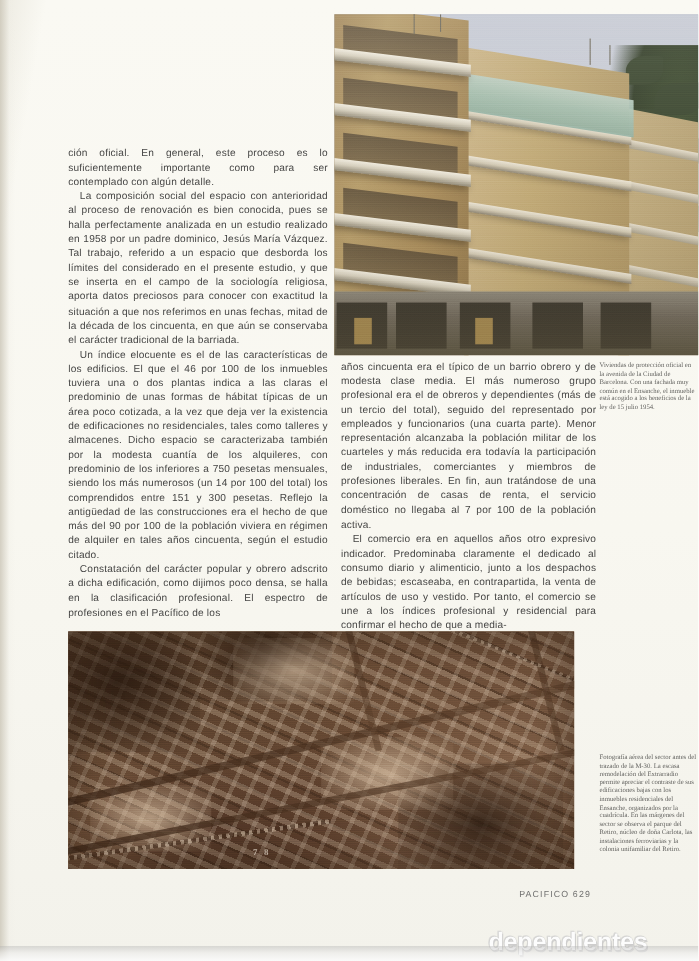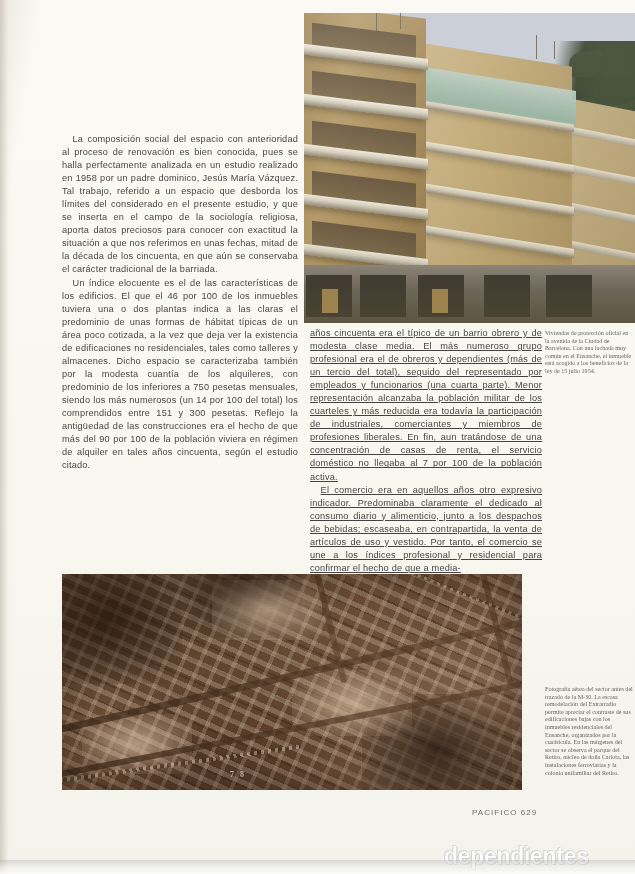--- a/index.html
+++ b/index.html
@@ -217,21 +217,21 @@
     font-size: 9.2px;
     line-height: 13.05px;
     text-align: justify;
     text-justify: inter-word;
     letter-spacing: 0.02em;
     opacity: .88;
   }
   .col p { margin: 0; }
   .col p.ind { text-indent: 1.15em; }
   #col-left  { left: 62px; top: 133px; width: 236px; }
-  #col-right { left: 310px; top: 327px; width: 232px; text-decoration: underline; }
+  #col-right { left: 310px; top: 327px; width: 232px; }
 
   .caption {
     position: absolute;
     left: 545px;
     width: 88px;
     font-family: "Liberation Serif", serif;
     font-size: 6.1px;
     line-height: 7.6px;
     color: #3a3a38;
     opacity: .8;
@@ -365,22 +365,24 @@
 
     <div class="rail" style="left:-10px; top:188px; width:250px; height:4px; transform:rotate(-8deg); opacity:.75;"></div>
     <div class="rail" style="left:330px; top:24px;  width:170px; height:3px; transform:rotate(22deg); opacity:.6;"></div>
 
     <div class="aerial-mark">7 8</div>
     <div class="aerial-grain"></div>
     <div class="aerial-vignette"></div>
   </div>
 
   <div id="col-left" class="col">
+    <p>ción oficial. En general, este proceso es lo suficientemente importante como para ser contemplado con algún detalle.</p>
     <p class="ind">La composición social del espacio con anterioridad al proceso de renovación es bien conocida, pues se halla perfectamente analizada en un estudio realizado en 1958 por un padre dominico, Jesús María Vázquez. Tal trabajo, referido a un espacio que desborda los límites del considerado en el presente estudio, y que se inserta en el campo de la sociología religiosa, aporta datos preciosos para conocer con exactitud la situación a que nos referimos en unas fechas, mitad de la década de los cincuenta, en que aún se conservaba el carácter tradicional de la barriada.</p>
     <p class="ind">Un índice elocuente es el de las características de los edificios. El que el 46 por 100 de los inmuebles tuviera una o dos plantas indica a las claras el predominio de unas formas de hábitat típicas de un área poco cotizada, a la vez que deja ver la existencia de edificaciones no residenciales, tales como talleres y almacenes. Dicho espacio se caracterizaba también por la modesta cuantía de los alquileres, con predominio de los inferiores a 750 pesetas mensuales, siendo los más numerosos (un 14 por 100 del total) los comprendidos entre 151 y 300 pesetas. Reflejo la antigüedad de las construcciones era el hecho de que más del 90 por 100 de la población viviera en régimen de alquiler en tales años cincuenta, según el estudio citado.</p>
+    <p class="ind">Constatación del carácter popular y obrero adscrito a dicha edificación, como dijimos poco densa, se halla en la clasificación profesional. El espectro de profesiones en el Pacífico de los</p>
   </div>
 
   <div id="col-right" class="col">
     <p>años cincuenta era el típico de un barrio obrero y de modesta clase media. El más numeroso grupo profesional era el de obreros y dependientes (más de un tercio del total), seguido del representado por empleados y funcionarios (una cuarta parte). Menor representación alcanzaba la población militar de los cuarteles y más reducida era todavía la participación de industriales, comerciantes y miembros de profesiones liberales. En fin, aun tratándose de una concentración de casas de renta, el servicio doméstico no llegaba al 7 por 100 de la población activa.</p>
     <p class="ind">El comercio era en aquellos años otro expresivo indicador. Predominaba claramente el dedicado al consumo diario y alimenticio, junto a los despachos de bebidas; escaseaba, en contrapartida, la venta de artículos de uso y vestido. Por tanto, el comercio se une a los índices profesional y residencial para confirmar el hecho de que a media-</p>
   </div>
 
   <div id="caption-top" class="caption">Viviendas de protección oficial en la avenida de la Ciudad de Barcelona. Con una fachada muy común en el Ensanche, el inmueble está acogido a los beneficios de la ley de 15 julio 1954.</div>
   <div id="caption-bottom" class="caption">Fotografía aérea del sector antes del trazado de la M-30. La escasa remodelación del Extrarradio permite apreciar el contraste de sus edificaciones bajas con los inmuebles residenciales del Ensanche, organizados por la cuadrícula. En las márgenes del sector se observa el parque del Retiro, núcleo de doña Carlota, las instalaciones ferroviarias y la colonia unifamiliar del Retiro.</div>
 

